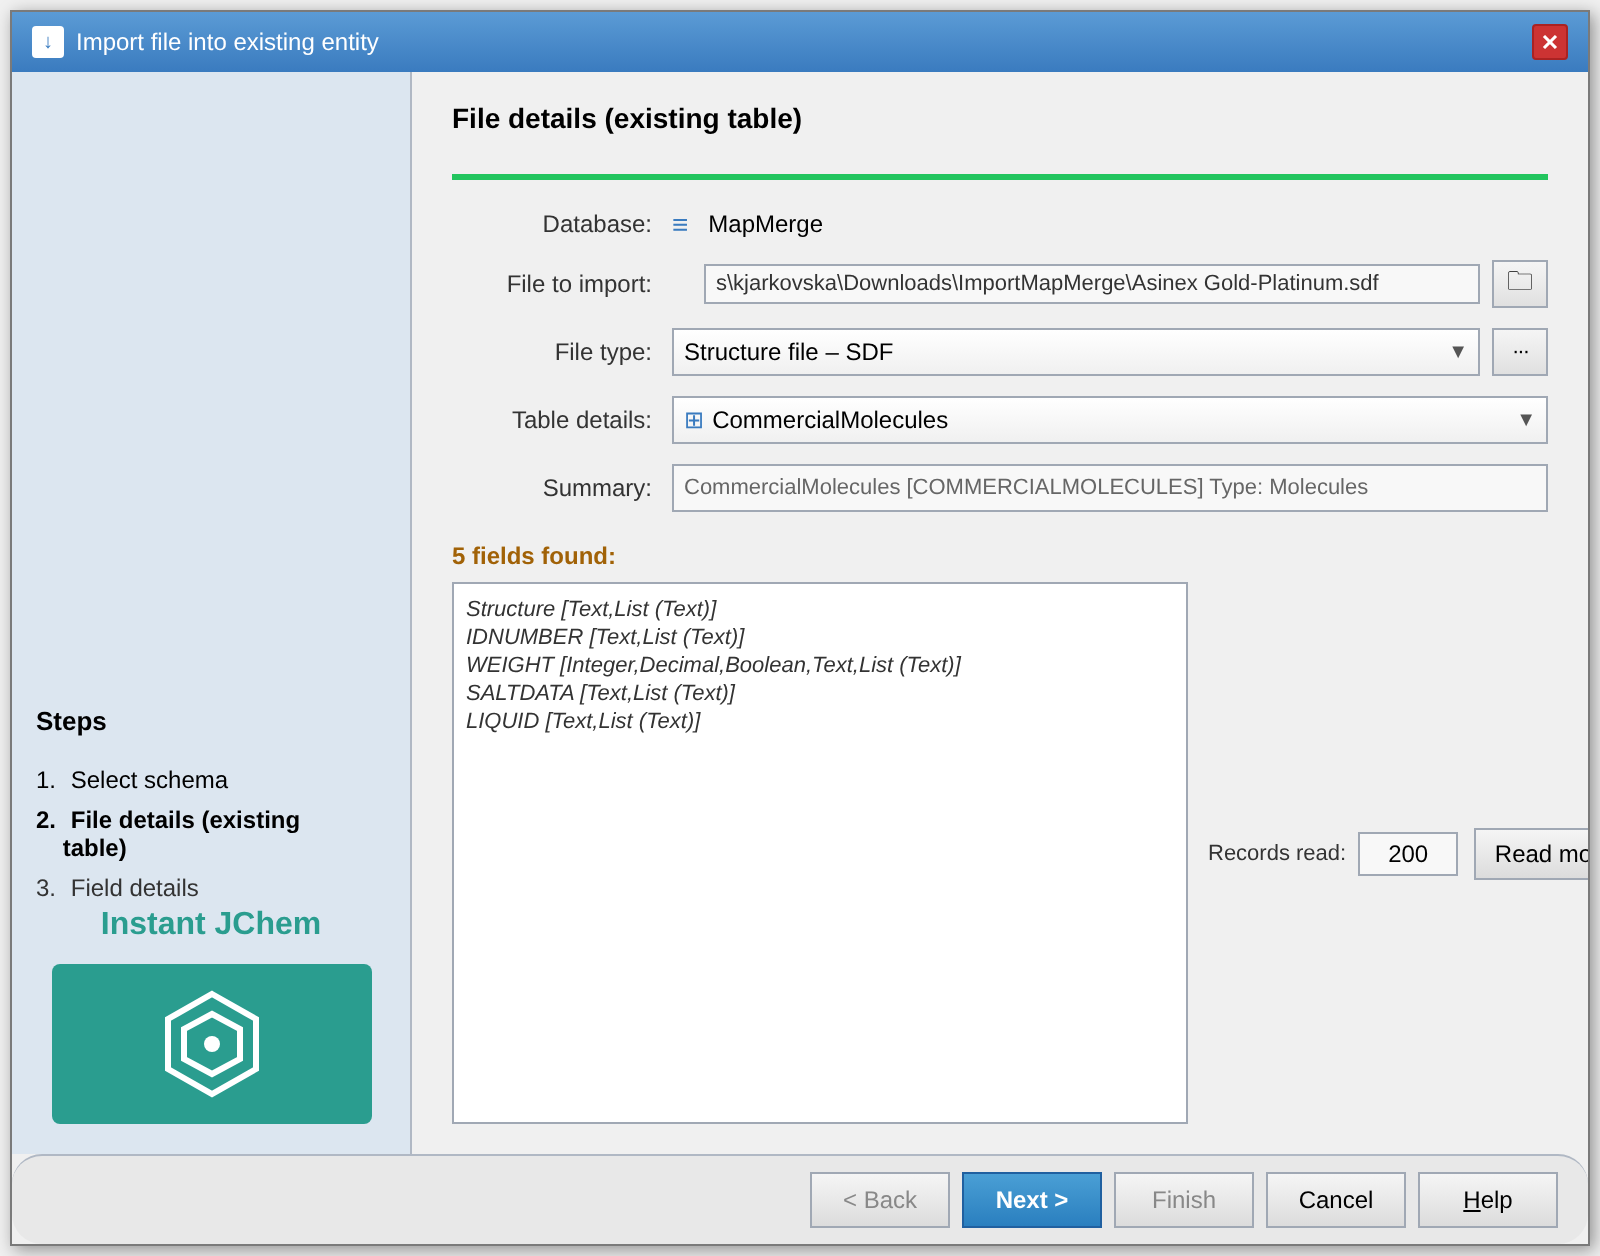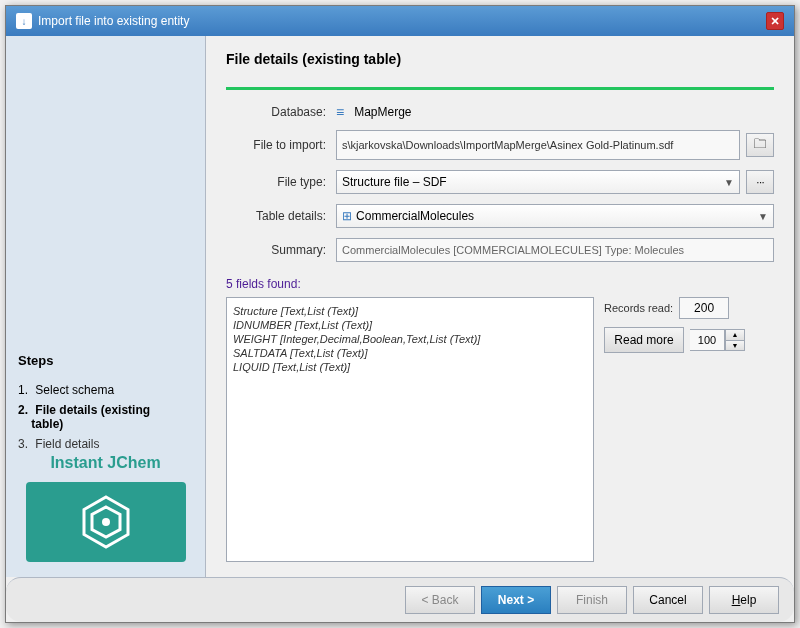--- a/index.html
+++ b/index.html
@@ -172,31 +172,32 @@
     
     .db-icon {
       color: #3a7bbf;
       font-size: 14px;
       margin-right: 4px;
     }
 
     
     .file-input {
       flex: 1;
-      height: 30px;
+      height: 20px;
       border: 1px solid #a0a8b4;
       background: #f8f8f8;
       padding: 2px 5px;
       font-size: 11px;
       color: #333;
       overflow: hidden;
       white-space: nowrap;
       text-overflow: ellipsis;
       display: flex;
       align-items: center;
+      margin-left: 16px;
     }
     .browse-btn {
       width: 28px;
       height: 24px;
       border: 1px solid #a0a8b4;
       background: linear-gradient(to bottom, #f5f5f5, #e0e0e0);
       cursor: pointer;
       display: flex;
       align-items: center;
       justify-content: center;
@@ -269,22 +270,23 @@
 
     
     .fields-section {
       margin-top: 5px;
       flex: 1;
       display: flex;
       flex-direction: column;
     }
     .fields-label {
       font-size: 12px;
-      color: #4c1d95;
+      color: #a16207;
       margin-bottom: 6px;
+      font-weight: bold;
     }
     .fields-content {
       display: flex;
       gap: 10px;
       flex: 1;
     }
     .fields-list {
       flex: 1;
       border: 1px solid #a0a8b4;
       background: #ffffff;
@@ -294,21 +296,21 @@
     }
     .field-item {
       font-size: 11px;
       color: #333;
       padding: 1px 0;
       font-style: italic;
     }
     .fields-right {
       width: 170px;
       display: flex;
-      flex-direction: column;
+      flex-direction: row;
       gap: 8px;
     }
     .records-row {
       display: flex;
       align-items: center;
       gap: 6px;
     }
     .records-label {
       font-size: 11px;
       color: #333;

